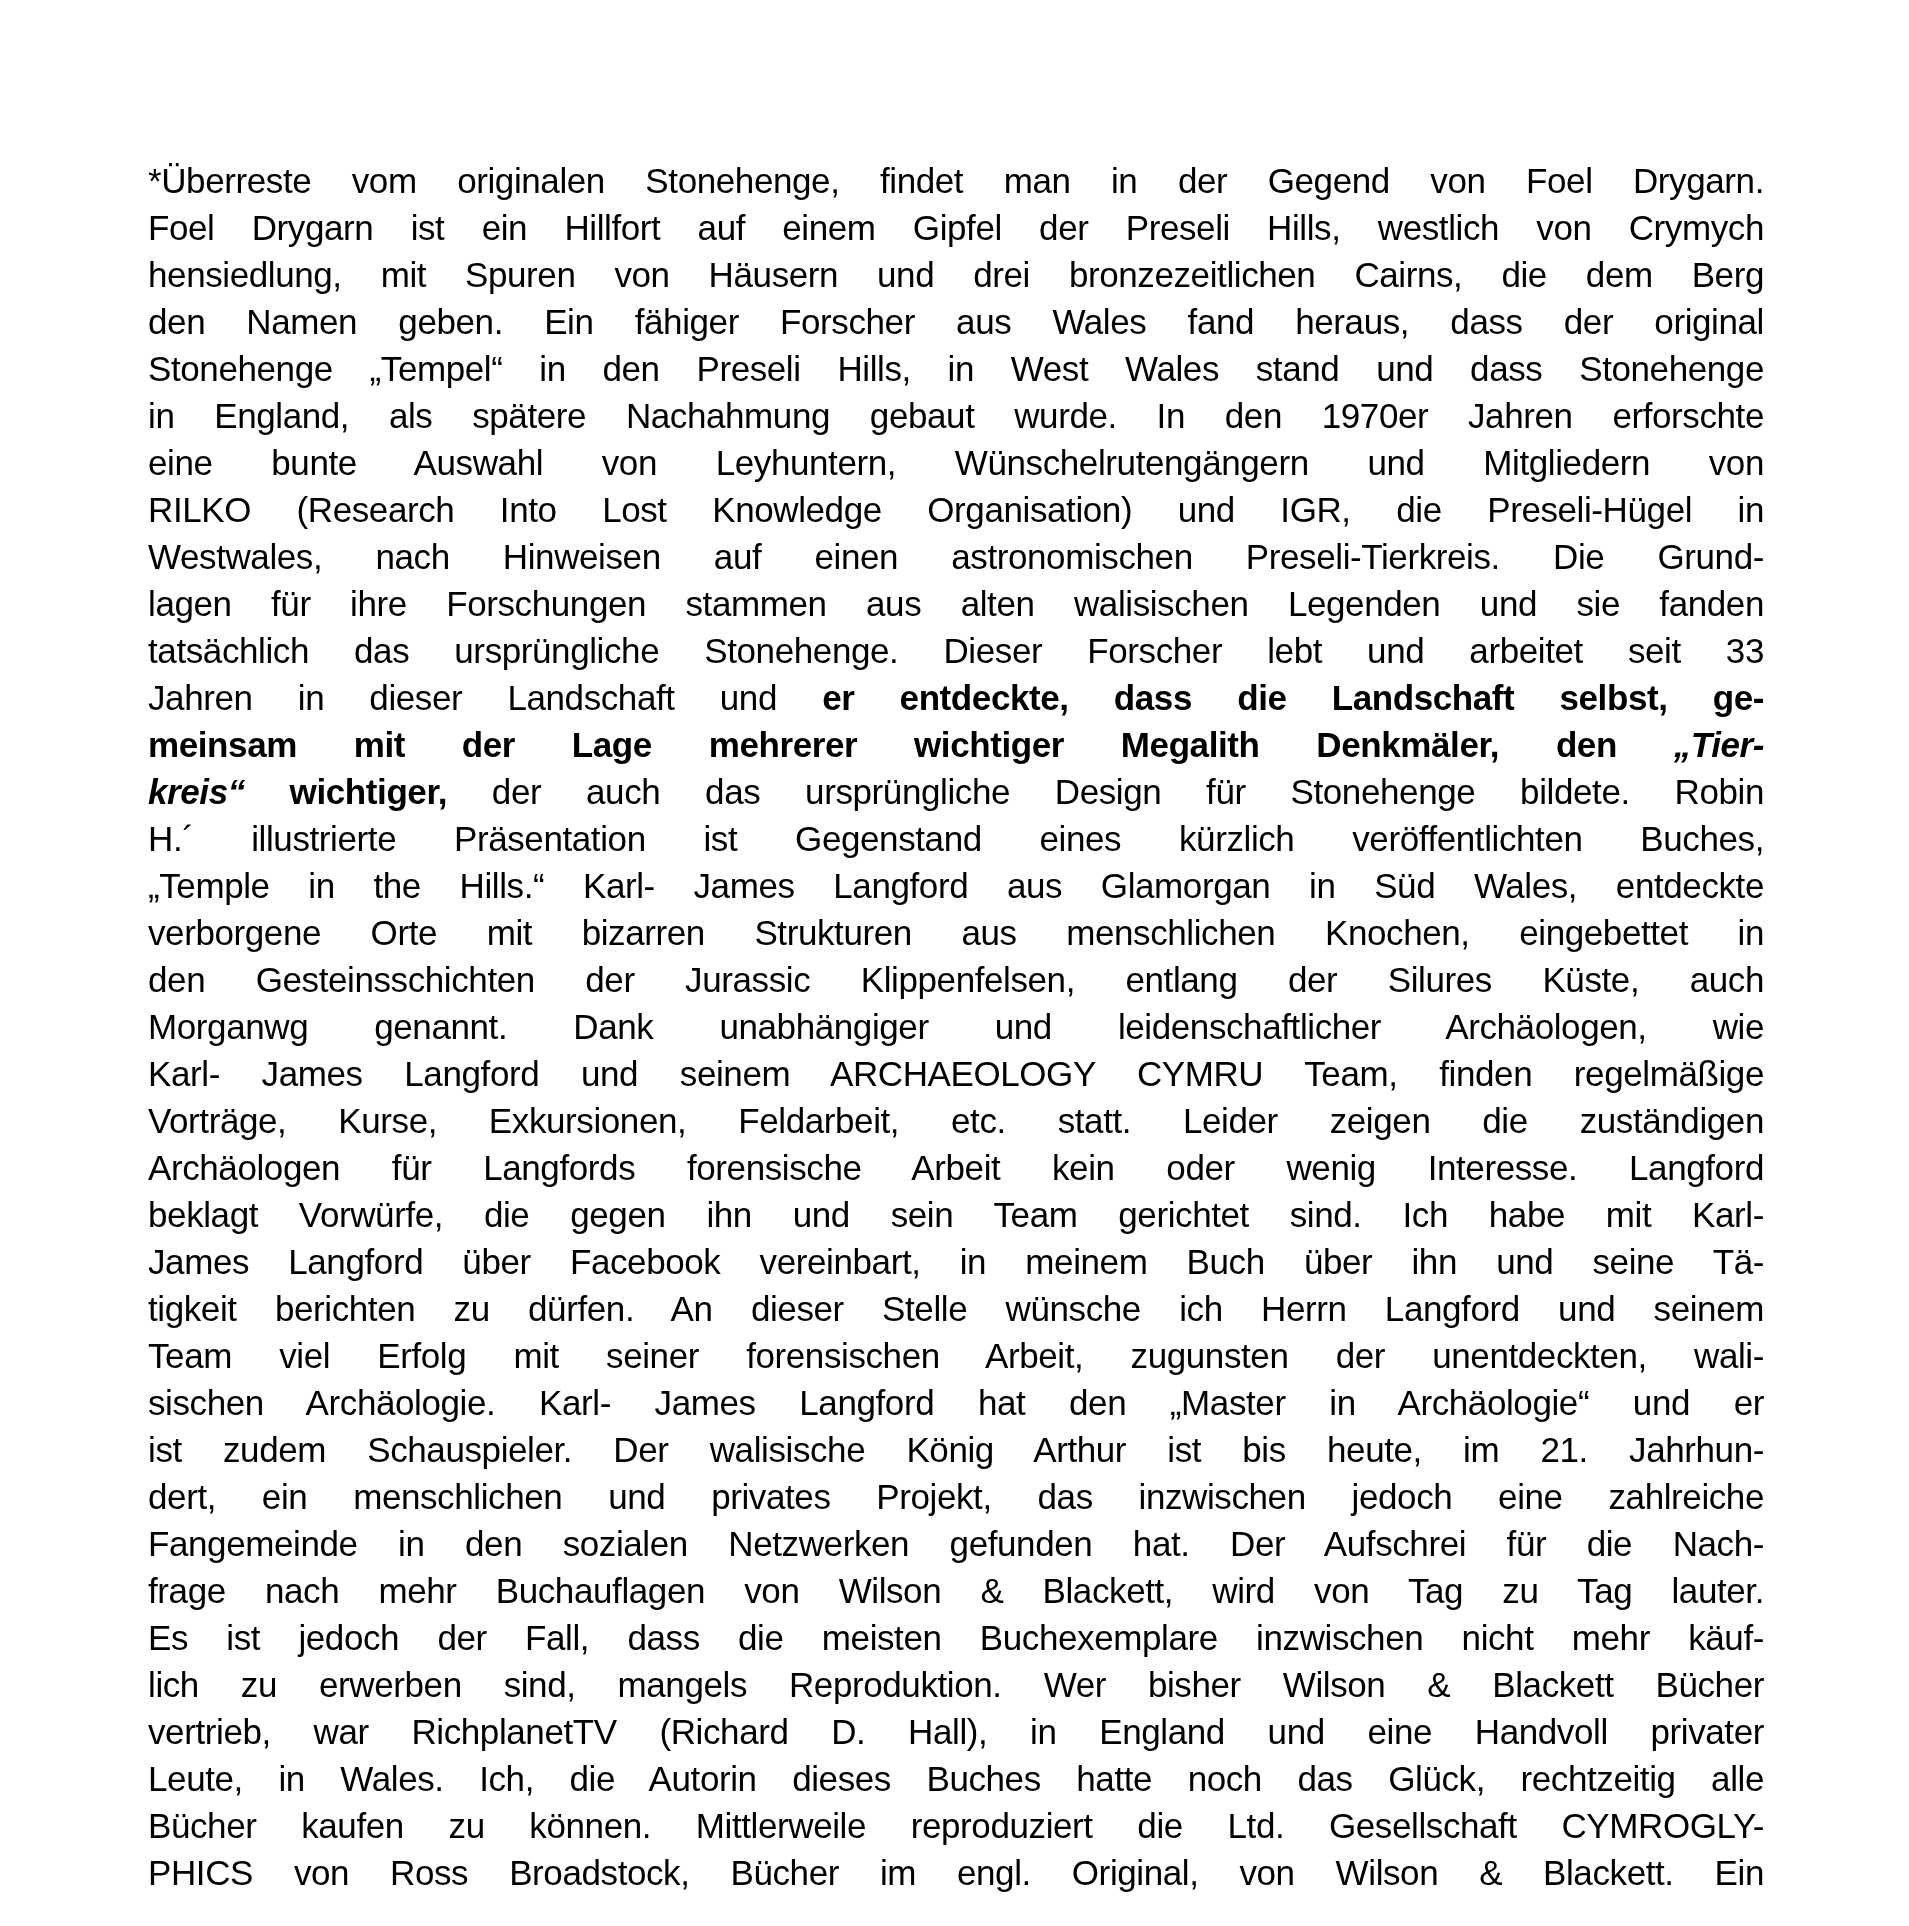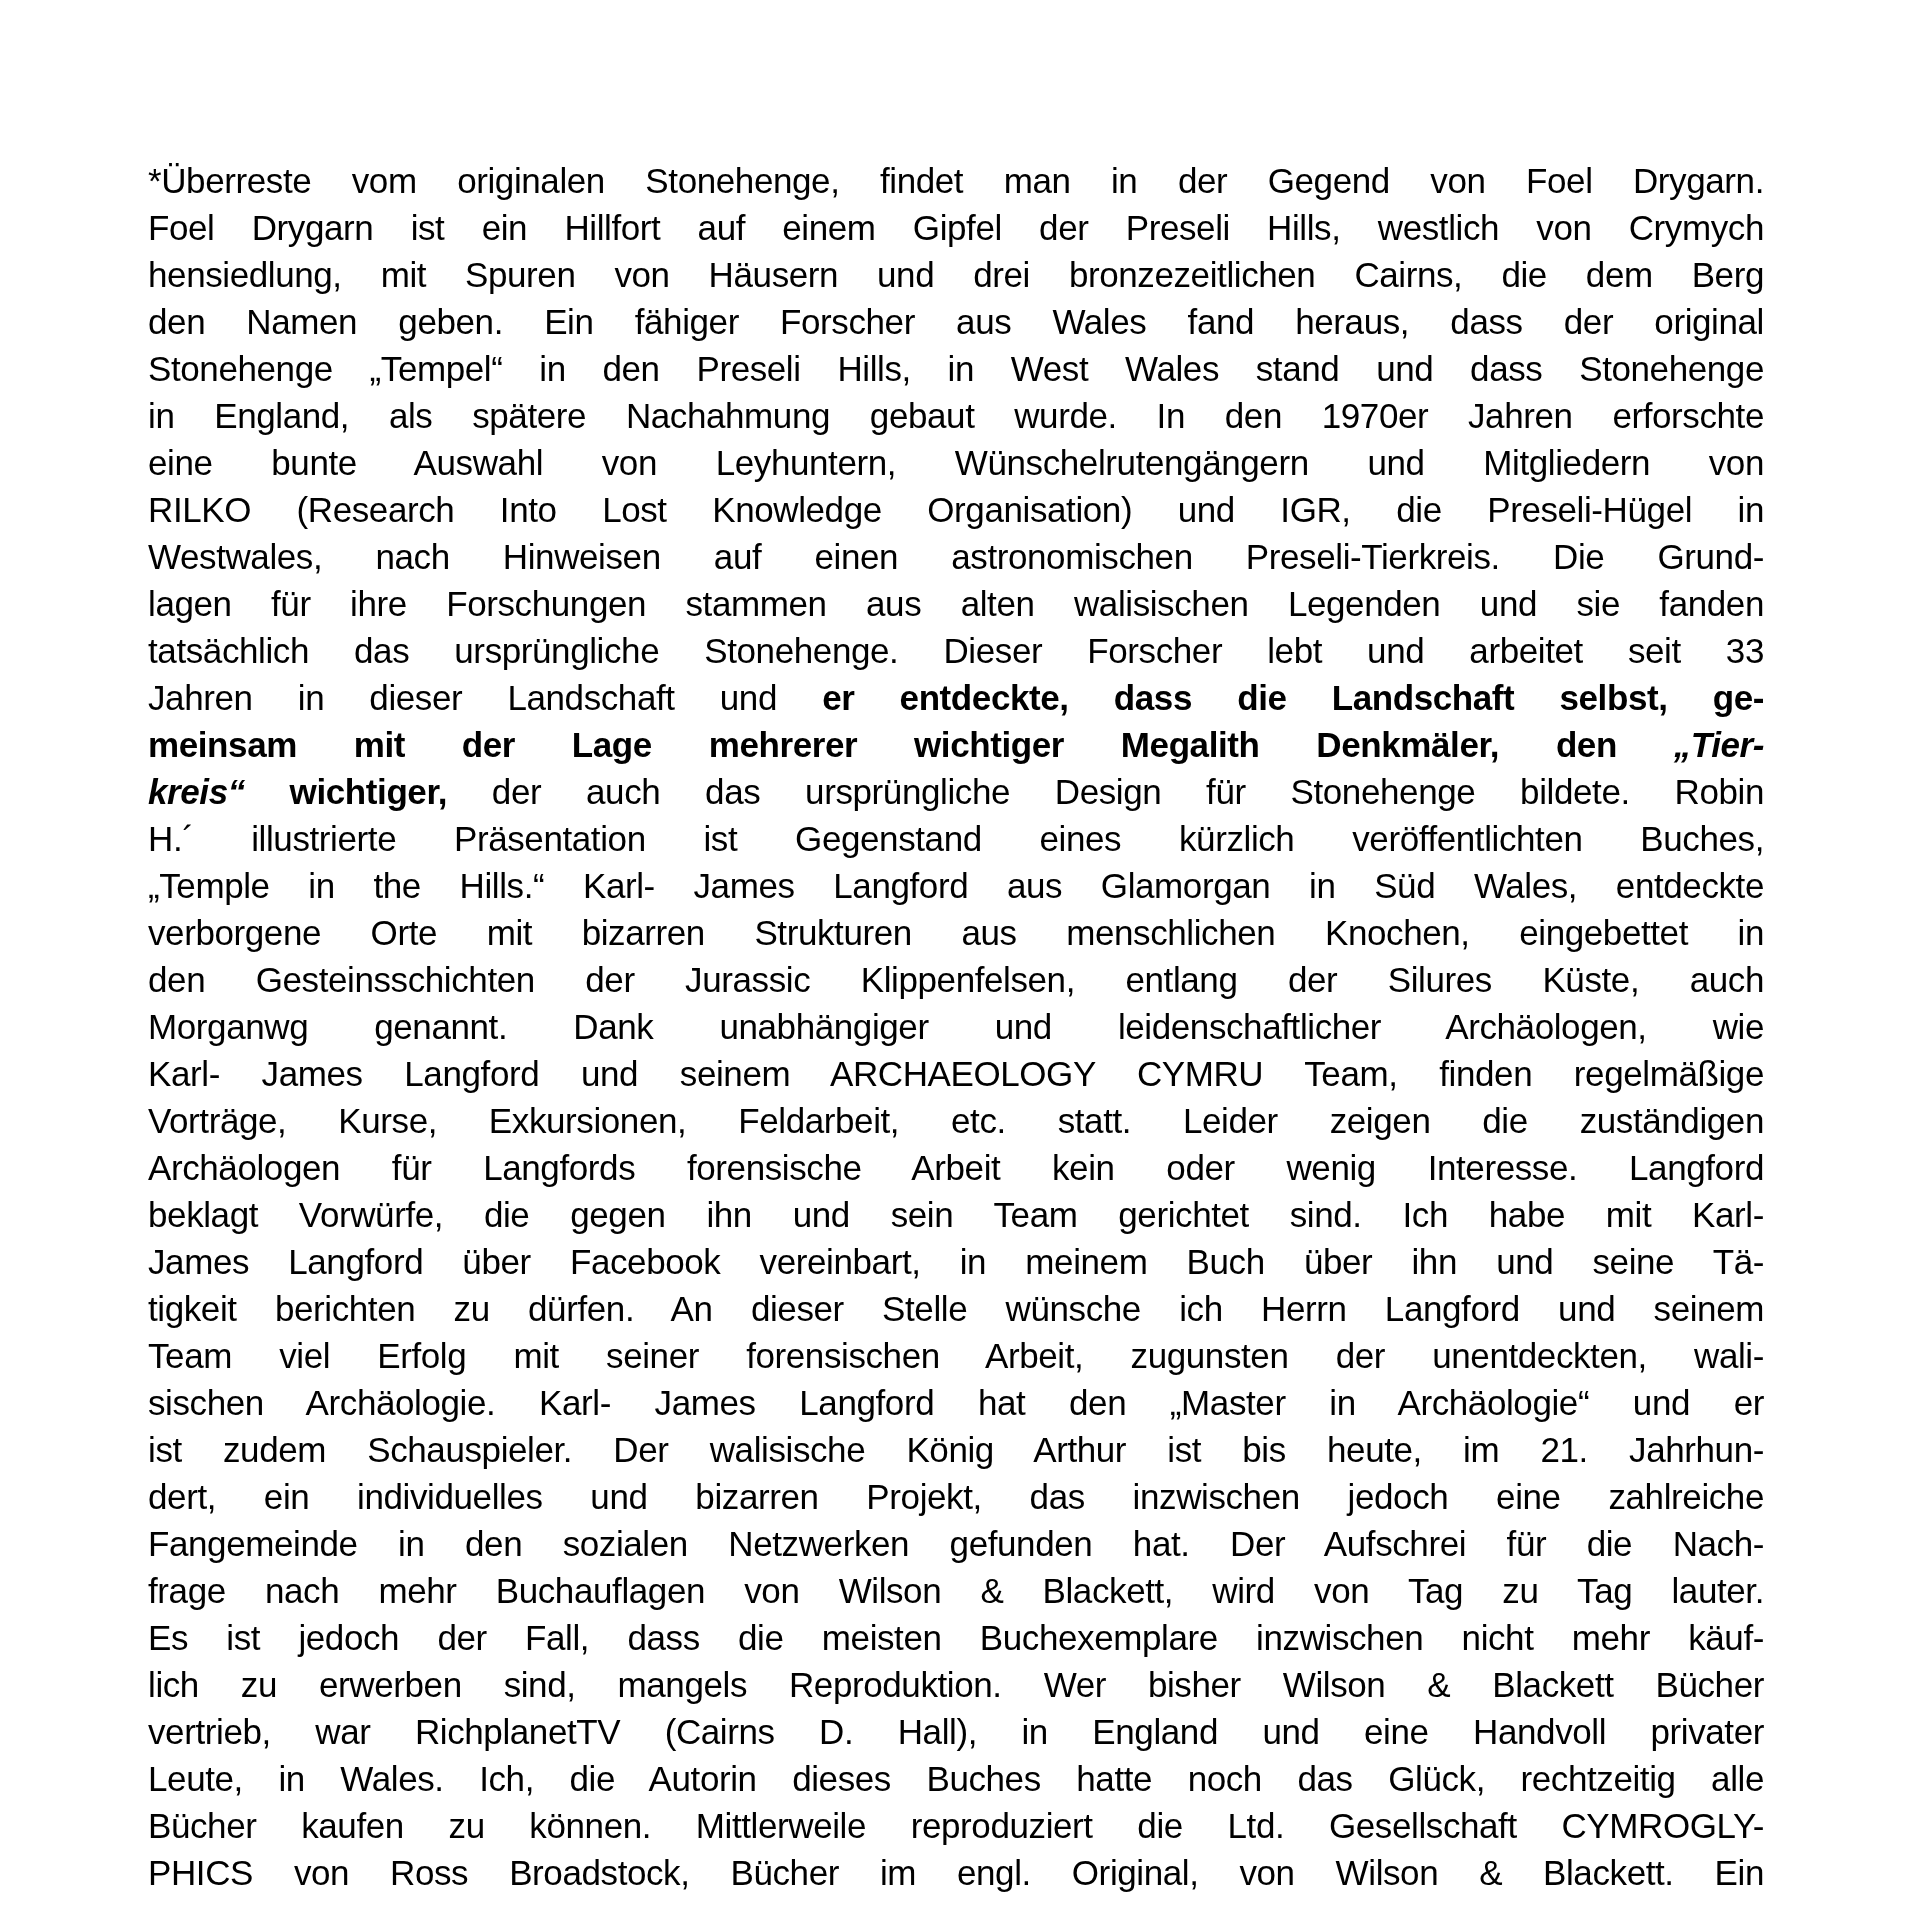--- a/index.html
+++ b/index.html
@@ -65,25 +65,25 @@
       <div class="line"><span class="seg-r">Morganwg genannt. Dank unabhängiger und leidenschaftlicher Archäologen, wie</span></div>
       <div class="line"><span class="seg-r">Karl- James Langford und seinem ARCHAEOLOGY CYMRU Team, finden regelmäßige</span></div>
       <div class="line"><span class="seg-r">Vorträge, Kurse, Exkursionen, Feldarbeit, etc. statt. Leider zeigen die zuständigen</span></div>
       <div class="line"><span class="seg-r">Archäologen für Langfords forensische Arbeit kein oder wenig Interesse. Langford</span></div>
       <div class="line"><span class="seg-r">beklagt Vorwürfe, die gegen ihn und sein Team gerichtet sind. Ich habe mit Karl-</span></div>
       <div class="line"><span class="seg-r">James Langford über Facebook vereinbart, in meinem Buch über ihn und seine Tä-</span></div>
       <div class="line"><span class="seg-r">tigkeit berichten zu dürfen. An dieser Stelle wünsche ich Herrn Langford und seinem</span></div>
       <div class="line"><span class="seg-r">Team viel Erfolg mit seiner forensischen Arbeit, zugunsten der unentdeckten, wali-</span></div>
       <div class="line"><span class="seg-r">sischen Archäologie. Karl- James Langford hat den </span><span class="seg-i">„Master in Archäologie“</span><span class="seg-r"> und er</span></div>
       <div class="line"><span class="seg-r">ist zudem Schauspieler. Der walisische König Arthur ist bis heute, im 21. Jahrhun-</span></div>
-      <div class="line"><span class="seg-r">dert, ein individuelles und bizarren Projekt, das inzwischen jedoch eine zahlreiche</span></div>
+      <div class="line"><span class="seg-r">dert, ein menschlichen und privates Projekt, das inzwischen jedoch eine zahlreiche</span></div>
       <div class="line"><span class="seg-r">Fangemeinde in den sozialen Netzwerken gefunden hat. Der Aufschrei für die Nach-</span></div>
       <div class="line"><span class="seg-r">frage nach mehr Buchauflagen von Wilson &amp; Blackett, wird von Tag zu Tag lauter.</span></div>
       <div class="line"><span class="seg-r">Es ist jedoch der Fall, dass die meisten Buchexemplare inzwischen nicht mehr käuf-</span></div>
       <div class="line"><span class="seg-r">lich zu erwerben sind, mangels Reproduktion. Wer bisher Wilson &amp; Blackett Bücher</span></div>
-      <div class="line"><span class="seg-r">vertrieb, war RichplanetTV </span><span class="seg-i">(Cairns D. Hall),</span><span class="seg-r"> in England und eine Handvoll privater</span></div>
+      <div class="line"><span class="seg-r">vertrieb, war RichplanetTV </span><span class="seg-i">(Richard D. Hall),</span><span class="seg-r"> in England und eine Handvoll privater</span></div>
       <div class="line"><span class="seg-r">Leute, in Wales. Ich, die Autorin dieses Buches hatte noch das Glück, rechtzeitig alle</span></div>
       <div class="line"><span class="seg-r">Bücher kaufen zu können. Mittlerweile reproduziert die Ltd. Gesellschaft CYMROGLY-</span></div>
       <div class="line"><span class="seg-r">PHICS von Ross Broadstock, Bücher im engl. Original, von Wilson &amp; Blackett. Ein</span></div>
     </div>
 
 </div>
 
 
 </body></html>

